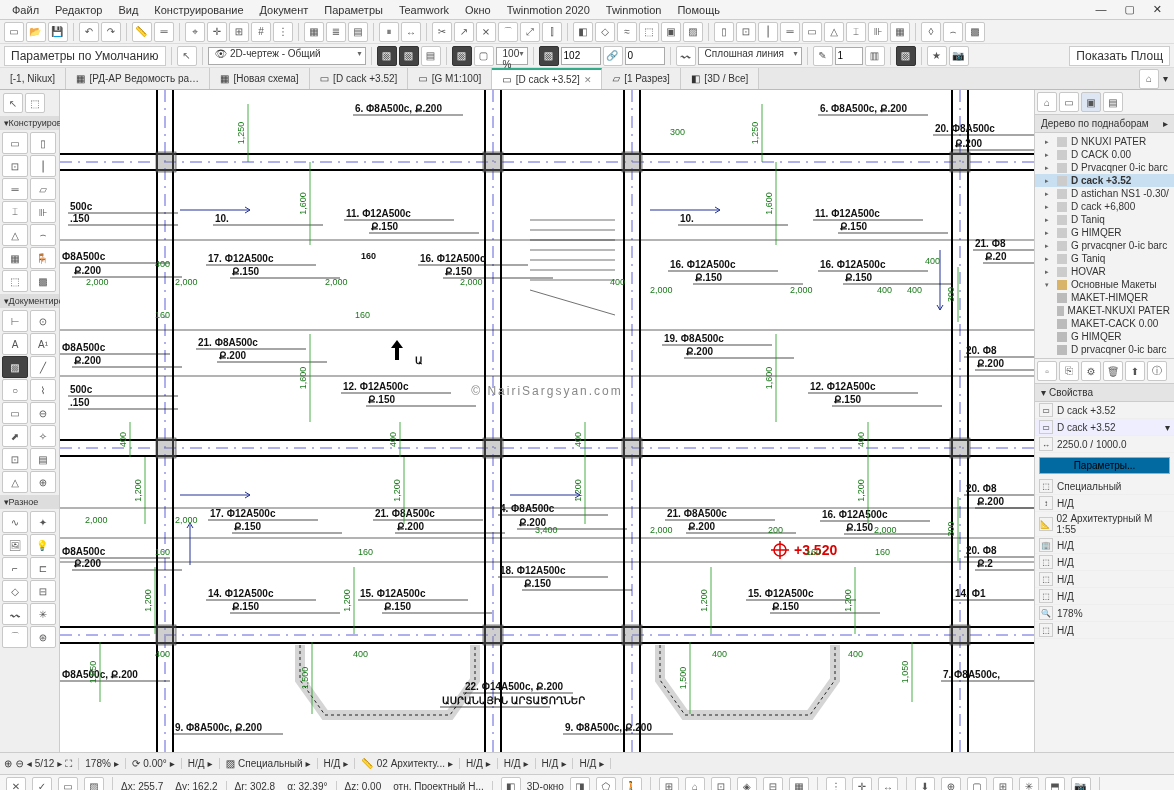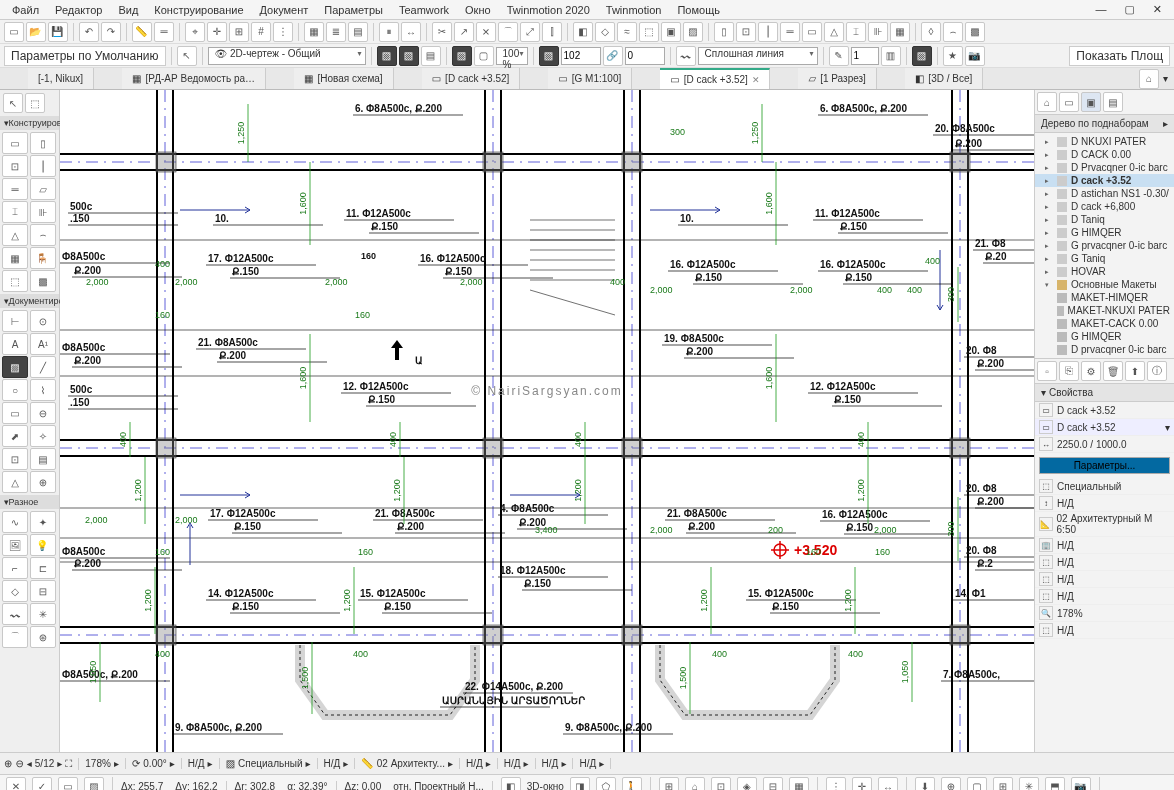--- a/index.html
+++ b/index.html
@@ -9,21 +9,21 @@
 .menubar .window-ctrl { margin-left: auto; display: flex; gap: 2px; }
 .toolbar1, .toolbar2 { display: flex; align-items: center; height: 24px; background: #f2f2f2; border-bottom: 1px solid #ddd; padding: 0 4px; gap: 2px; }
 .tbtn { width: 20px; height: 20px; display: inline-flex; align-items: center; justify-content: center; background: #fff; border: 1px solid #c8c8c8; border-radius: 2px; cursor: pointer; font-size: 10px; color: #555; }
 .tbtn.dark { background: #444; color:#fff; border-color:#333;}
 .sep { width:1px; height:18px; background:#ccc; margin:0 3px; }
 .field-lbl { padding: 2px 6px; border:1px solid #ccc; background:#fff; font-size:12px; }
 .num-input { width:40px; height:18px; border:1px solid #aaa; padding:0 2px; font-size:10px; }
 .combo { height:18px; border:1px solid #aaa; padding: 0 14px 0 6px; font-size:10px; background:#fff; position:relative;}
 .combo:after { content:"▾"; position:absolute; right:3px; top:1px; font-size:8px; color:#666;}
 .tabs { display:flex; height:22px; background:#e8e8e8; border-bottom:1px solid #bbb; align-items:stretch; font-size:10px;}
-.tab { display:flex; align-items:center; padding:0 10px; border-right:1px solid #ccc; background:#eee; gap:4px; cursor:pointer;margin-left:28px; }
+.tab { display:flex; align-items:center; padding:0 10px; border-right:1px solid #ccc; background:#eee; gap:4px; cursor:pointer; }
 .tab.active { background:#fff; border-top:2px solid #3a8; }
 .tab .close { font-size:9px; color:#888;}
 .workspace { display:flex; height: 662px; }
 .left-tools { width:60px; background:#efefef; border-right:1px solid #ccc; display:flex; flex-direction:column; }
 .tool-section-title { font-size:9px; padding:2px 4px; background:#ddd; display:flex; align-items:center; }
 .tool-grid { display:grid; grid-template-columns: 1fr 1fr; gap:1px; padding:2px; }
 .tool-grid .tbtn { width:26px; height:22px; }
 .canvas-wrap { flex:1; position:relative; background:#fff; overflow:hidden; }
 .drawing { position:absolute; inset:0; }
 .right-panel { width:140px; background:#f3f3f3; border-left:1px solid #ccc; display:flex; flex-direction:column; }
@@ -144,21 +144,21 @@
   <div class="tbtn dark">▨</div>
   <div class="tbtn">▢</div>
   <div class="combo" style="width:32px">100 %</div>
   <div class="sep"></div>
   <div class="tbtn dark">▨</div>
   <input class="num-input" value="102" style="">
   <div class="tbtn">🔗</div>
   <input class="num-input" value="0" style="">
   <div class="sep"></div>
   <div class="tbtn">〰</div>
-  <div class="combo" style="width:120px">Сплошная линия</div>
+  <div class="combo" style="width:104px">Сплошная линия</div>
   <div class="sep"></div>
   <div class="tbtn">✎</div>
   <input class="num-input" style="width: 28px;" value="1">
   <div class="tbtn">▥</div>
   <div class="sep"></div>
   <div class="tbtn dark">▨</div>
   <div class="sep"></div>
   <div class="tbtn">★</div>
   <div class="tbtn">📷</div>
   <div class="field-lbl" style="margin-left:auto">Показать Площ</div>
@@ -705,21 +705,21 @@
         <div class="prop-row">
           <span class="ico2">⬚</span>
           <span>Специальный</span>
         </div>
         <div class="prop-row">
           <span class="ico2">↕</span>
           <span>Н/Д</span>
         </div>
         <div class="prop-row">
           <span class="ico2">📐</span>
-          <span>02 Архитектурный M 6:50</span>
+          <span>02 Архитектурный M 1:55</span>
         </div>
         <div class="prop-row">
           <span class="ico2">🏢</span>
           <span>Н/Д</span>
         </div>
         <div class="prop-row">
           <span class="ico2">⬚</span>
           <span>Н/Д</span>
         </div>
         <div class="prop-row">

